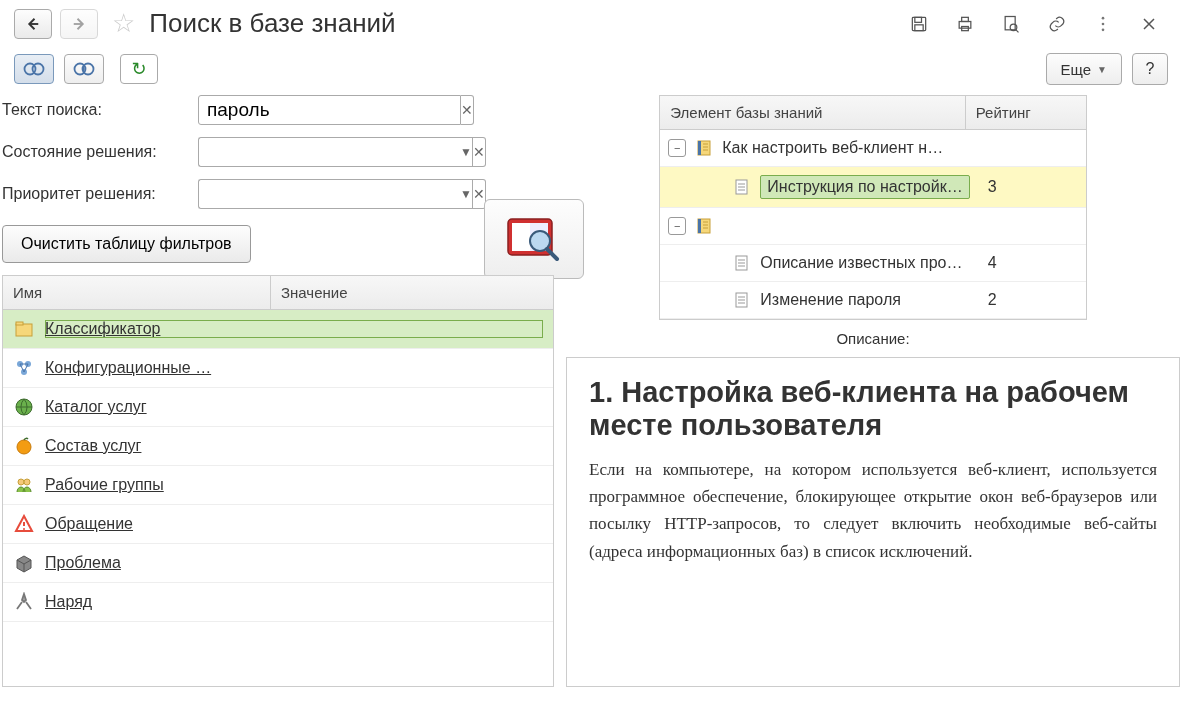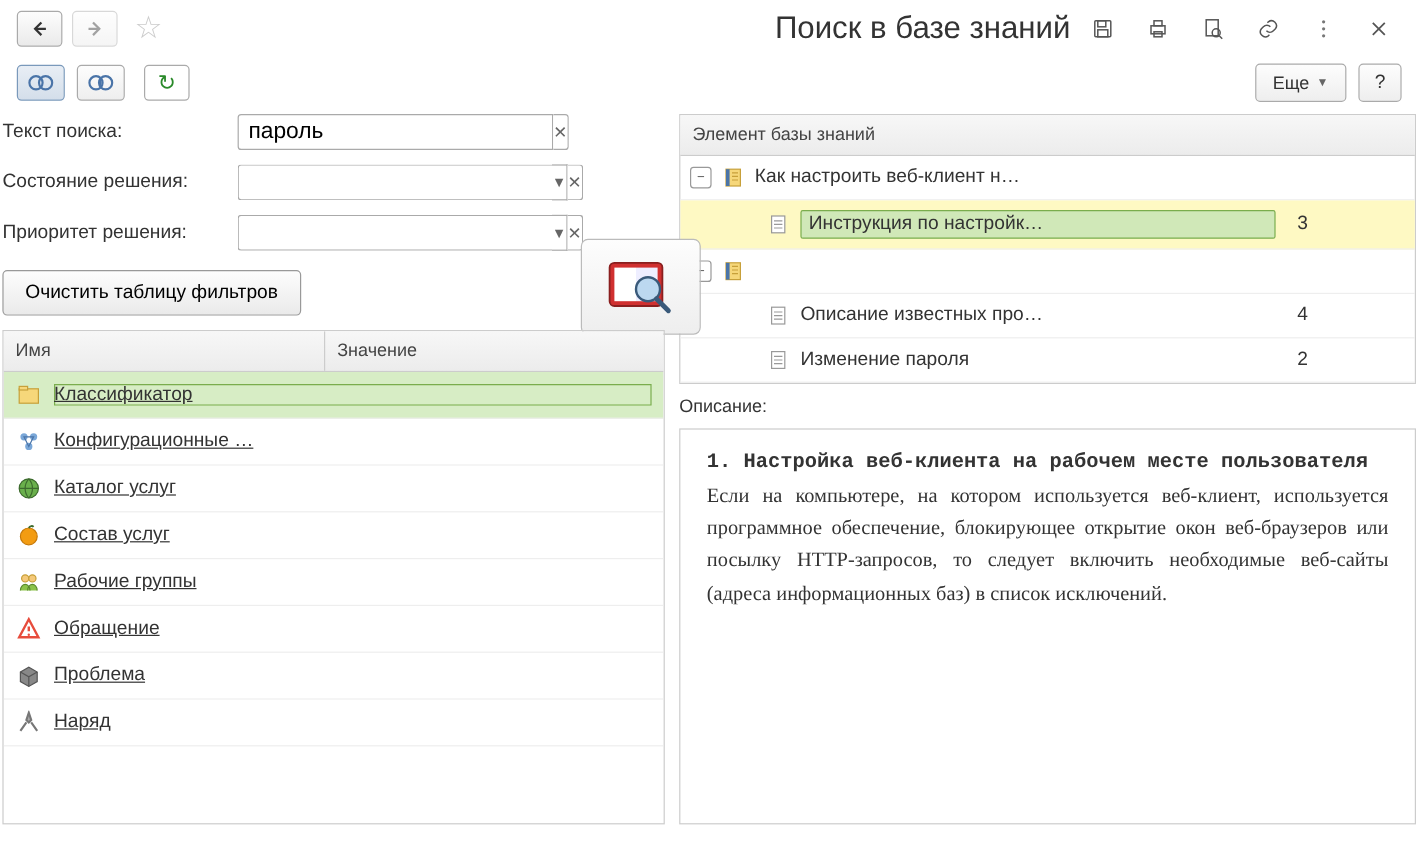--- a/index.html
+++ b/index.html
@@ -3,37 +3,37 @@
 <meta charset="utf-8">
 <style>
 * { box-sizing: border-box; margin: 0; padding: 0; }
 body { font-family: Arial, sans-serif; font-size: 14px; color: #333; background: #fff; width: 1182px; height: 716px; overflow: hidden; }
 
 
 .header { display: flex; align-items: center; padding: 8px 14px; gap: 8px; }
 .nav-btn { width: 38px; height: 30px; border: 1px solid #aaa; background: linear-gradient(#fdfdfd, #eaeaea); border-radius: 4px; display: flex; align-items: center; justify-content: center; cursor: pointer; font-size: 16px; }
 .nav-btn.disabled { opacity: 0.45; }
 .star { font-size: 26px; color: #ccc; margin: 0 6px; }
-.title { font-size: 26px; color: #333; flex: 1; text-align: right; }
+.title { font-size: 26px; color: #333; flex: 1; }
 .hdr-icon { width: 22px; height: 22px; margin: 0 8px; color: #555; display: flex; align-items: center; justify-content: center; }
 .hdr-icon svg { width: 20px; height: 20px; }
 
 
 .toolbar { display: flex; align-items: center; padding: 6px 14px; gap: 10px; }
 .view-btn { width: 40px; height: 30px; border: 1px solid #aaa; background: linear-gradient(#fdfdfd, #eee); border-radius: 4px; display: flex; align-items: center; justify-content: center; cursor: pointer; }
 .view-btn.active { background: linear-gradient(#e8eef5, #d4deea); border-color: #7a99bb; }
 .refresh-btn { width: 38px; height: 30px; border: 1px solid #aaa; background: #fff; border-radius: 4px; display: flex; align-items: center; justify-content: center; cursor: pointer; color: #2a8a2a; font-size: 18px; margin-left: 6px; }
 .spacer { flex: 1; }
 .more-btn { height: 32px; padding: 0 14px; border: 1px solid #aaa; background: linear-gradient(#fdfdfd, #eee); border-radius: 4px; display: flex; align-items: center; gap: 6px; cursor: pointer; font-size: 15px; }
 .help-btn { width: 36px; height: 32px; border: 1px solid #aaa; background: linear-gradient(#fdfdfd, #eee); border-radius: 4px; display: flex; align-items: center; justify-content: center; cursor: pointer; font-size: 16px; }
 
 
 .main { display: flex; gap: 12px; padding: 4px 2px; height: 600px; }
 .left { width: 552px; display: flex; flex-direction: column; }
-.right { flex: 1; display: flex; flex-direction: column; gap: 8px; }
+.right { flex: 1; display: flex; flex-direction: column; gap: 8px; align-items: center; }
 
 
 .filter-row { display: flex; align-items: center; margin-bottom: 12px; }
 .filter-label { width: 196px; font-size: 16px; color: #333; }
 .filter-input-wrap { display: flex; width: 222px; height: 30px; }
 .filter-input { flex: 1; border: 1px solid #aaa; border-radius: 3px 0 0 3px; padding: 0 8px; font-size: 19px; }
 .filter-input.has-dd { border-right: none; }
 .dd-btn { width: 28px; border: 1px solid #aaa; border-left: none; background: #fff; cursor: pointer; font-size: 12px; color: #666; }
 .clear-btn { width: 28px; border: 1px solid #aaa; border-left: none; background: #fff; border-radius: 0 3px 3px 0; cursor: pointer; font-size: 14px; color: #666; }
 .search-big { width: 100px; height: 80px; border: 1px solid #bbb; background: linear-gradient(#fdfdfd, #eee); border-radius: 6px; margin-left: 24px; display: flex; align-items: center; justify-content: center; cursor: pointer; position: absolute; left: 460px; top: 108px; }
@@ -65,21 +65,21 @@
 .kb-toggle { width: 18px; height: 18px; border: 1px solid #999; border-radius: 3px; display: flex; align-items: center; justify-content: center; font-size: 11px; color: #555; background: #fff; flex-shrink: 0; }
 .kb-spacer { width: 18px; flex-shrink: 0; }
 .kb-indent { width: 30px; flex-shrink: 0; }
 .kb-icon { width: 20px; height: 20px; flex-shrink: 0; display: flex; align-items: center; justify-content: center; }
 .kb-text { flex: 1; overflow: hidden; text-overflow: ellipsis; white-space: nowrap; }
 .kb-rating { width: 100px; padding-left: 10px; }
 
 
 .desc-label { font-size: 15px; color: #333; padding: 2px 0; }
 .desc-pane { border: 1px solid #ccc; flex: 1; overflow-y: scroll; padding: 18px 22px; }
-.desc-pane h2 { font-family: Liberation Mono, monospace; font-size: 17px; font-weight: bold; margin-bottom: 4px; }
+.desc-pane h2 { font-family: Liberation Sans, sans-serif; font-size: 29px; font-weight: bold; margin-bottom: 14px; }
 .desc-pane p { font-family: Georgia, serif; font-size: 17px; text-align: justify; line-height: 1.6; }
 
 
 ::-webkit-scrollbar { width: 16px; }
 ::-webkit-scrollbar-track { background: #f0f0f0; }
 ::-webkit-scrollbar-thumb { background: #c4c4c4; border-radius: 8px; border: 3px solid #f0f0f0; }
 </style>
 </head>
 <body>
 
@@ -280,20 +280,21 @@
             <span class="ft-cell-name">Наряд</span>
           </div>
         </div>
     </div>
   </div>
 
   <div class="right">
     <div class="kb-tree">
       <div class="kb-head">
         <div class="kb-head-cell">Элемент базы знаний</div>
+        <div class="kb-head-cell">Рейтинг</div>
       </div>
       <div id="kb-body">
           <div class="kb-row">
             <span class="kb-toggle">−</span>
             <span class="kb-icon">
               <svg width="18" height="18" viewBox="0 0 18 18">
                 <rect x="3" y="2" width="12" height="14" fill="#f6d77a" stroke="#c7a03a"></rect>
                 <rect x="3" y="2" width="3" height="14" fill="#4a74a8"></rect>
                 <path d="M8 5h5M8 8h5M8 11h5" stroke="#c7a03a"></path>
               </svg>

